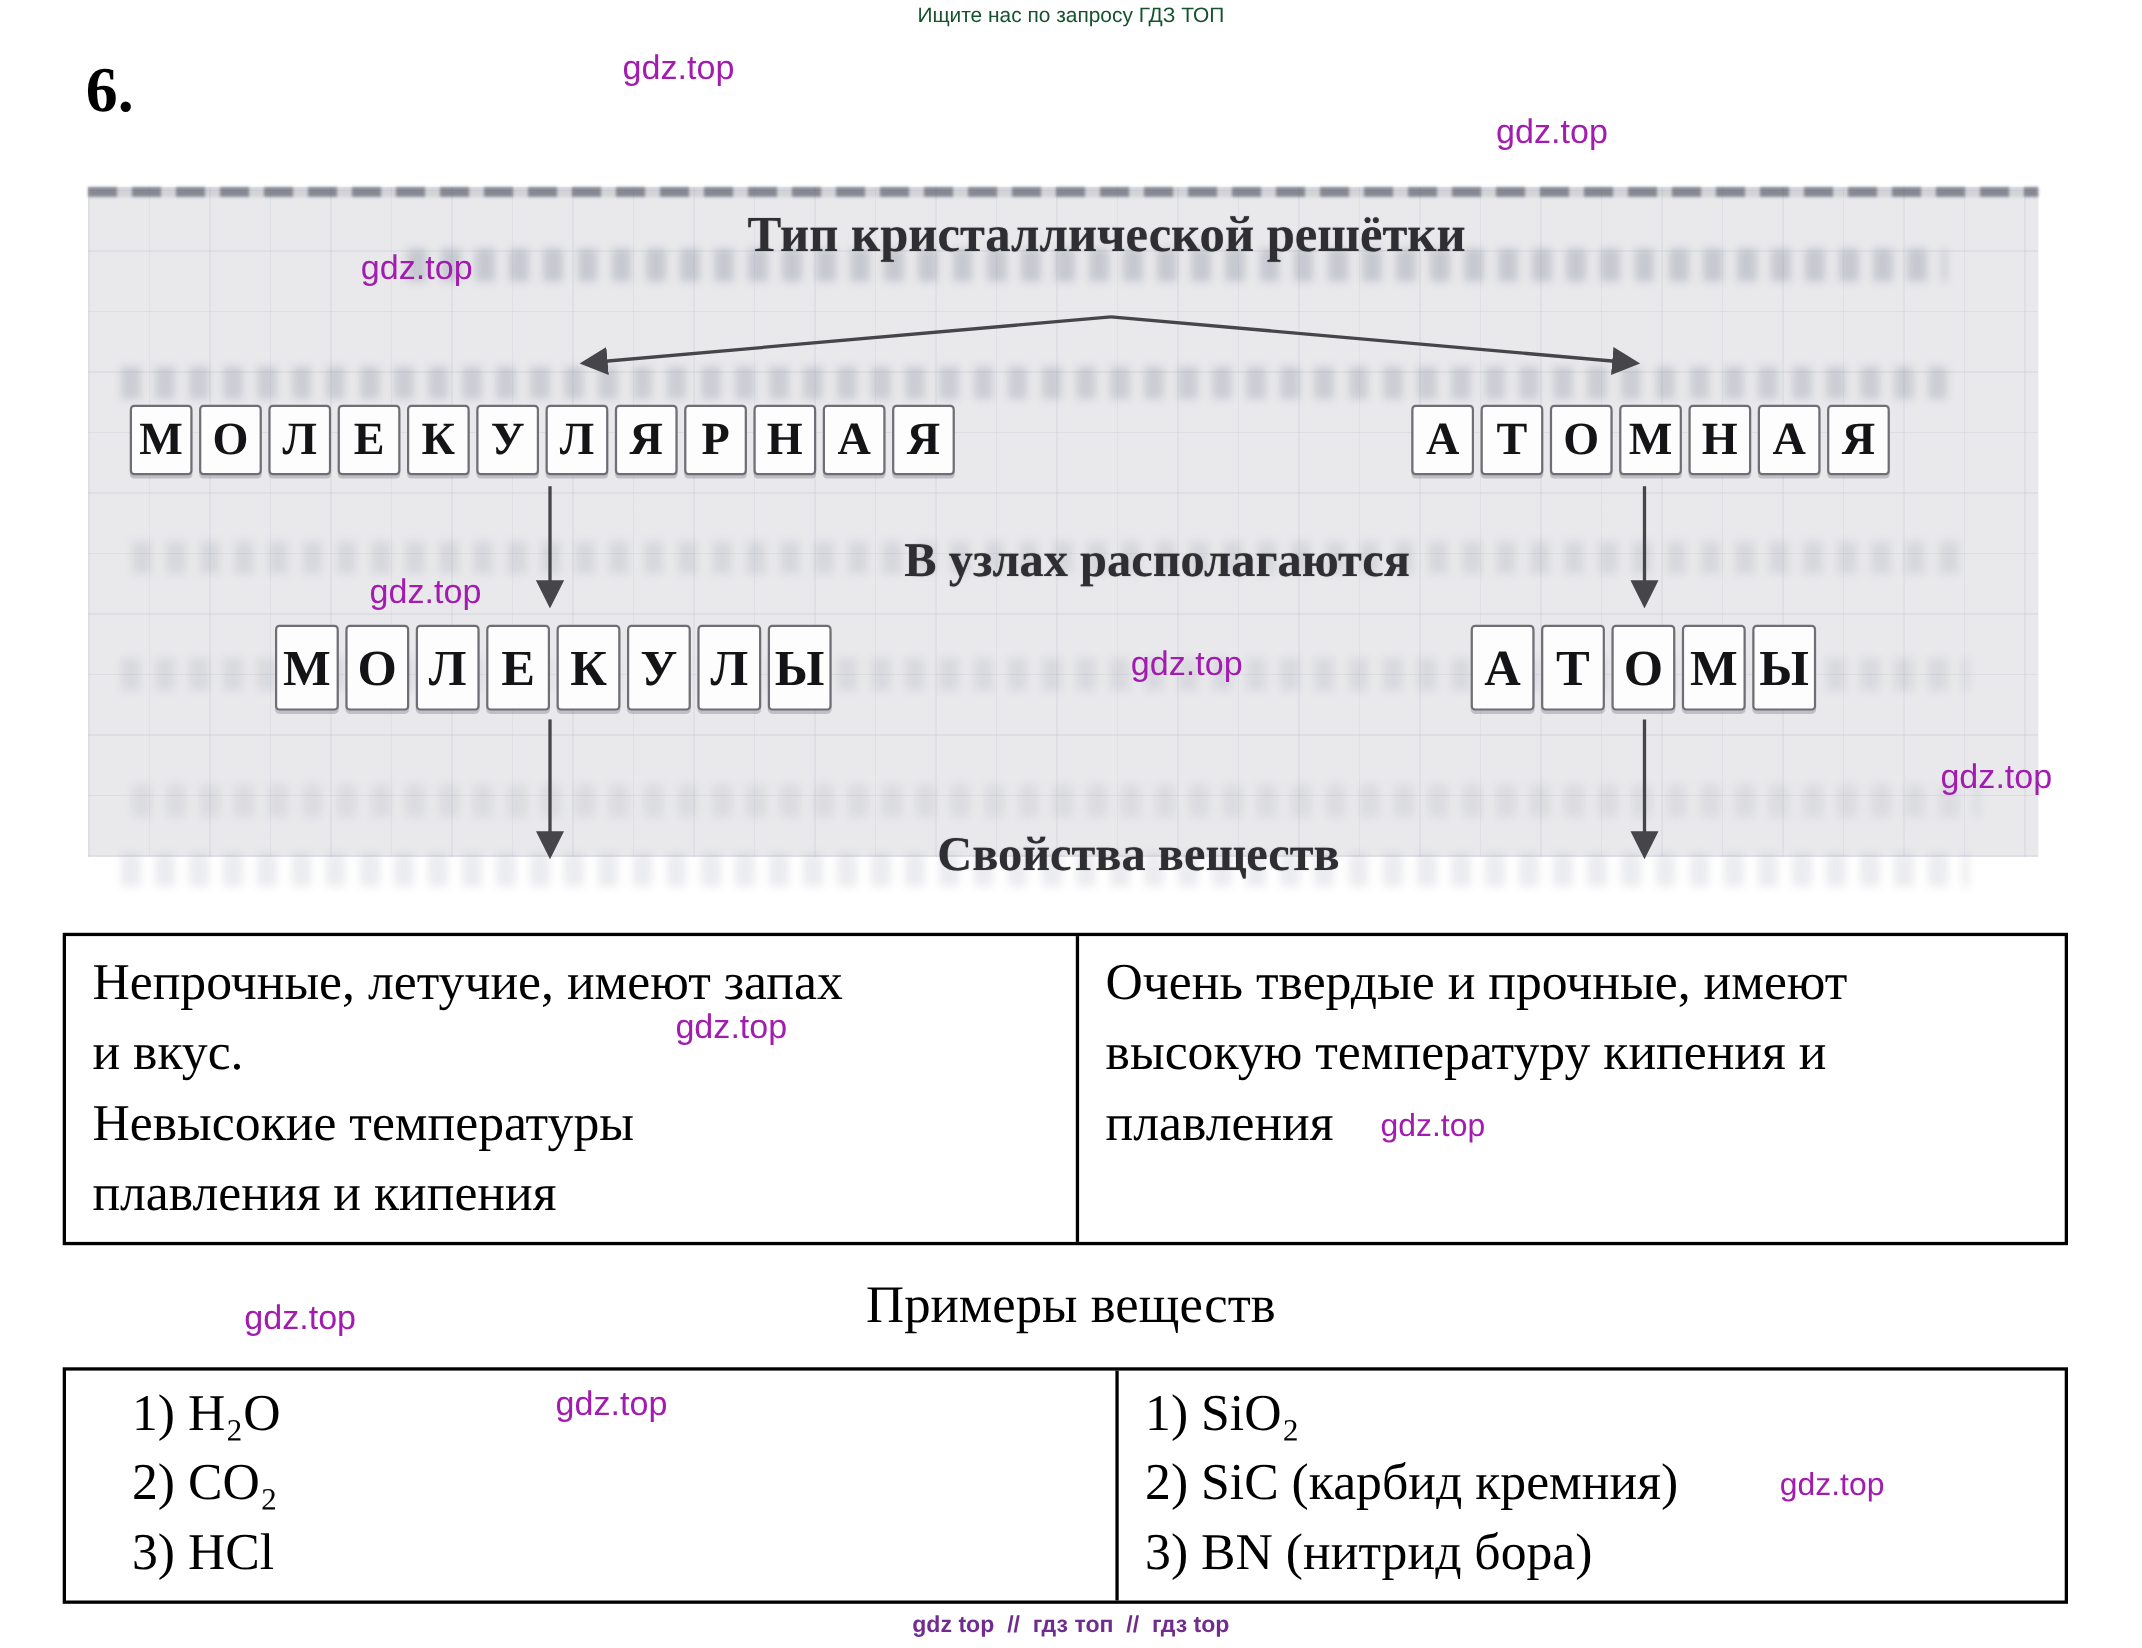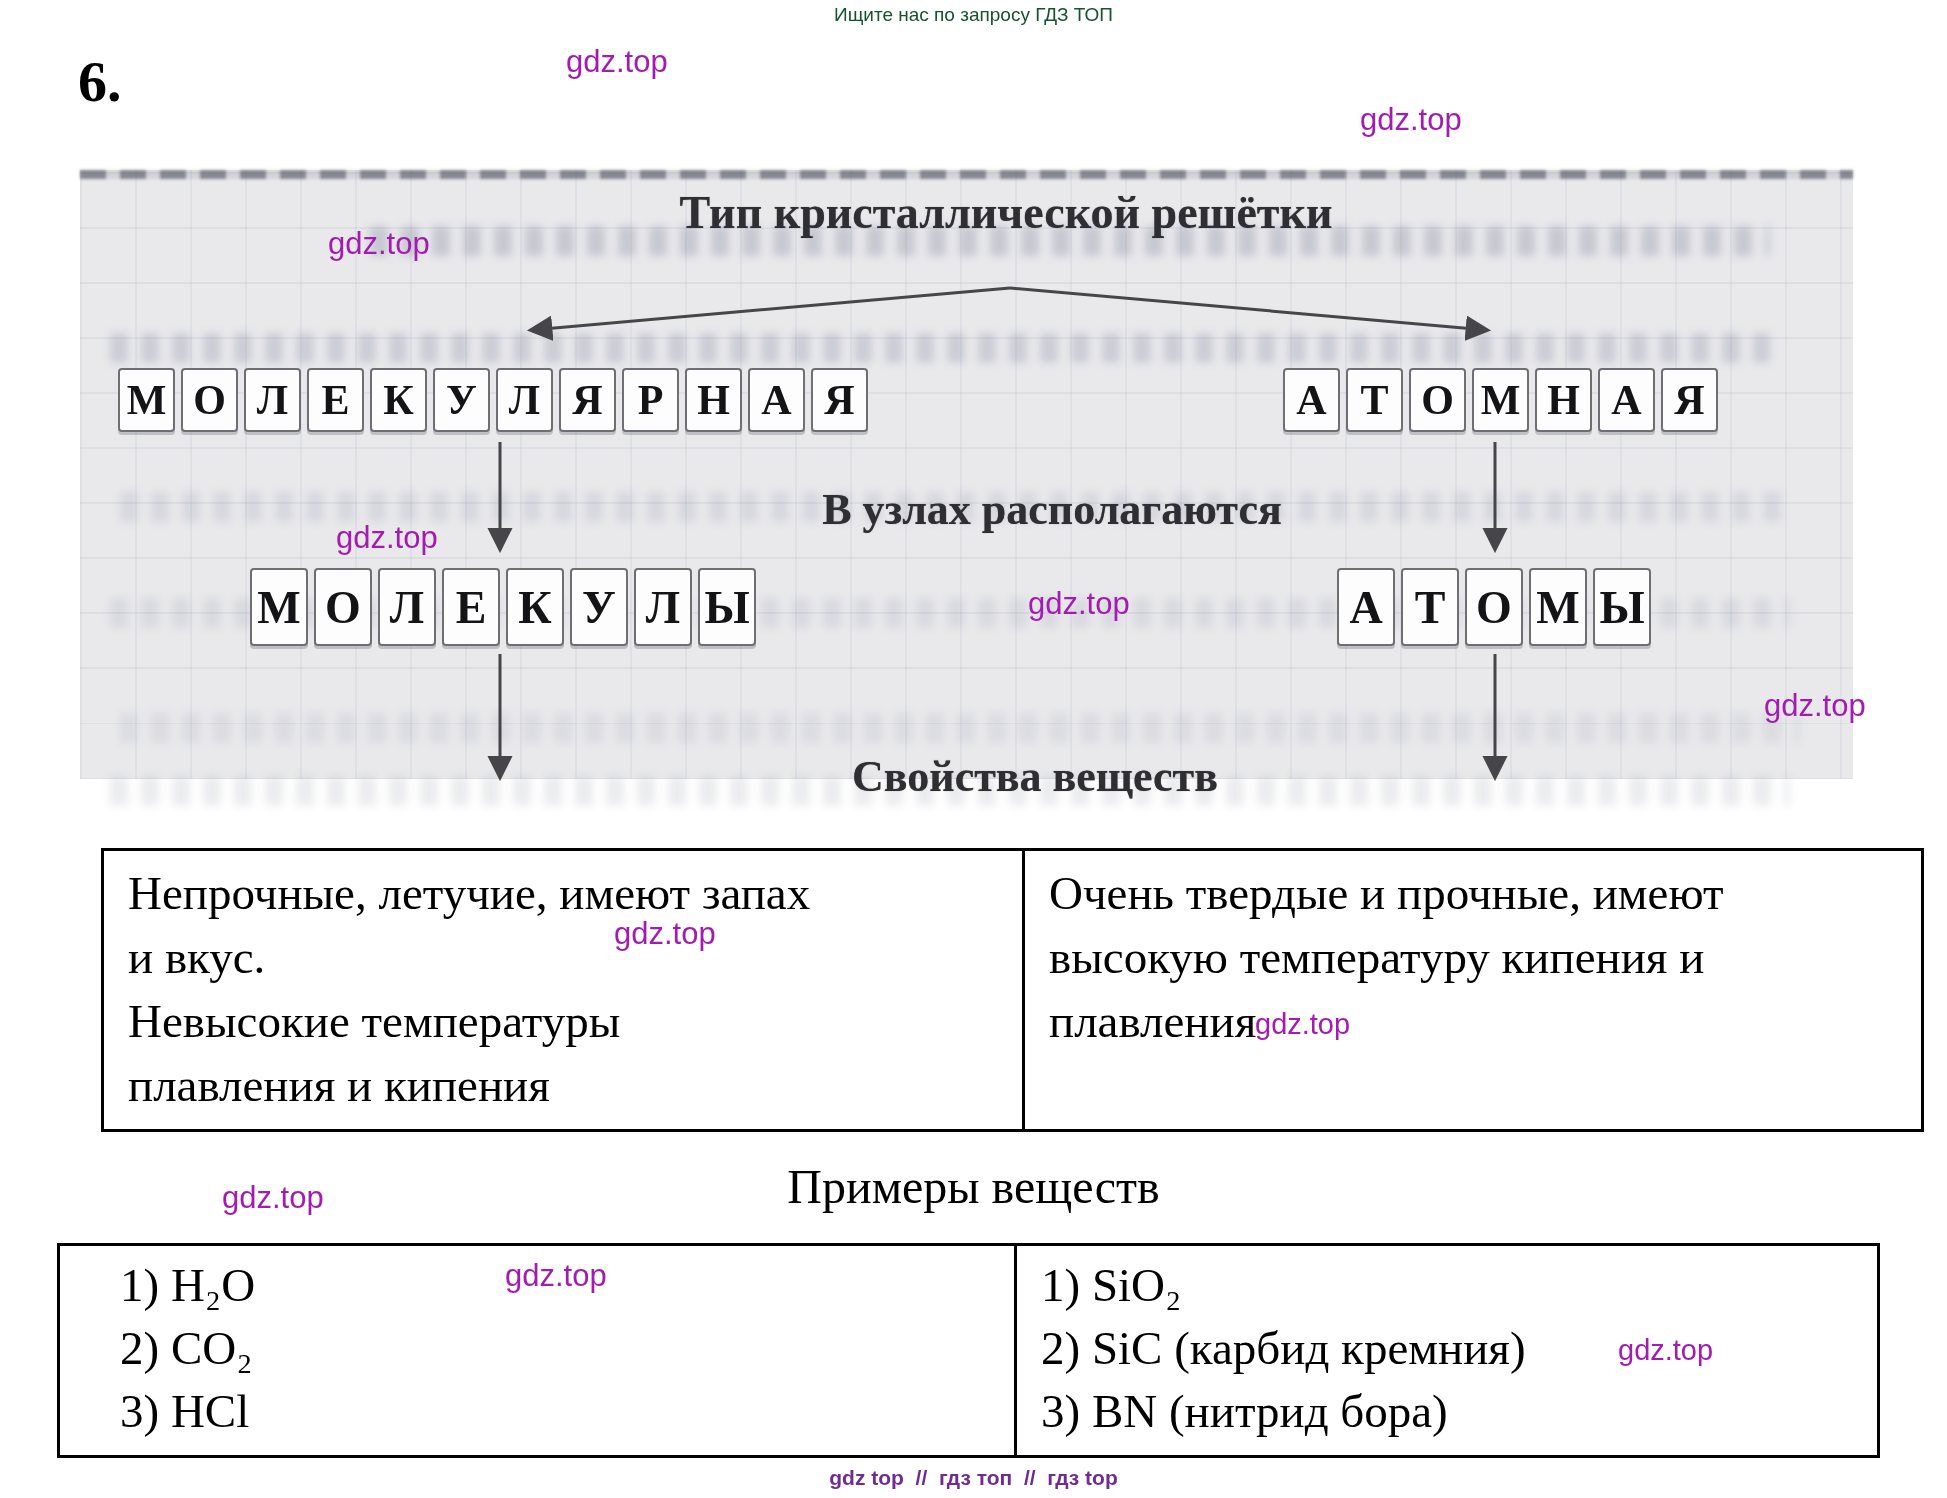--- a/index.html
+++ b/index.html
@@ -48,21 +48,21 @@
 
   .wm{position:absolute;font:500 31px "Liberation Sans","DejaVu Sans",sans-serif;color:#a21caf;white-space:nowrap;text-align:center;}
   .wm.small{font-size:29px;}
 
   .tbl{position:absolute;left:57px;width:1823px;border:3px solid #000;background:#fff;
        display:flex;box-sizing:border-box;}
   .tbl .cell{box-sizing:border-box;padding:10px 18px 12px 24px;
        font:400 47px/64px "Liberation Serif","DejaVu Serif",serif;color:#000;}
   .tbl .cell.left{width:921px;border-right:3px solid #000;}
   .tbl .cell.right{flex:1;border-radius:15px;}
-  .tbl1{top:848px;min-height:270px;margin-left:44px;}
+  .tbl1{top:848px;min-height:270px;}
   .tbl2{top:1243px;min-height:200px;padding-left:36px;}
   .tbl2 .cell{line-height:63px;padding-top:8px;}
 
   .examples-heading{position:absolute;top:1130px;left:0;width:1947px;text-align:center;
        font:500 48px "Liberation Serif",serif;color:#000;margin-top:29px;}
 
   .footer{position:absolute;top:1466px;left:0;width:100%;text-align:center;white-space:pre;
        font:600 21px "Liberation Sans","DejaVu Sans",sans-serif;}
 </style>
 </head>

